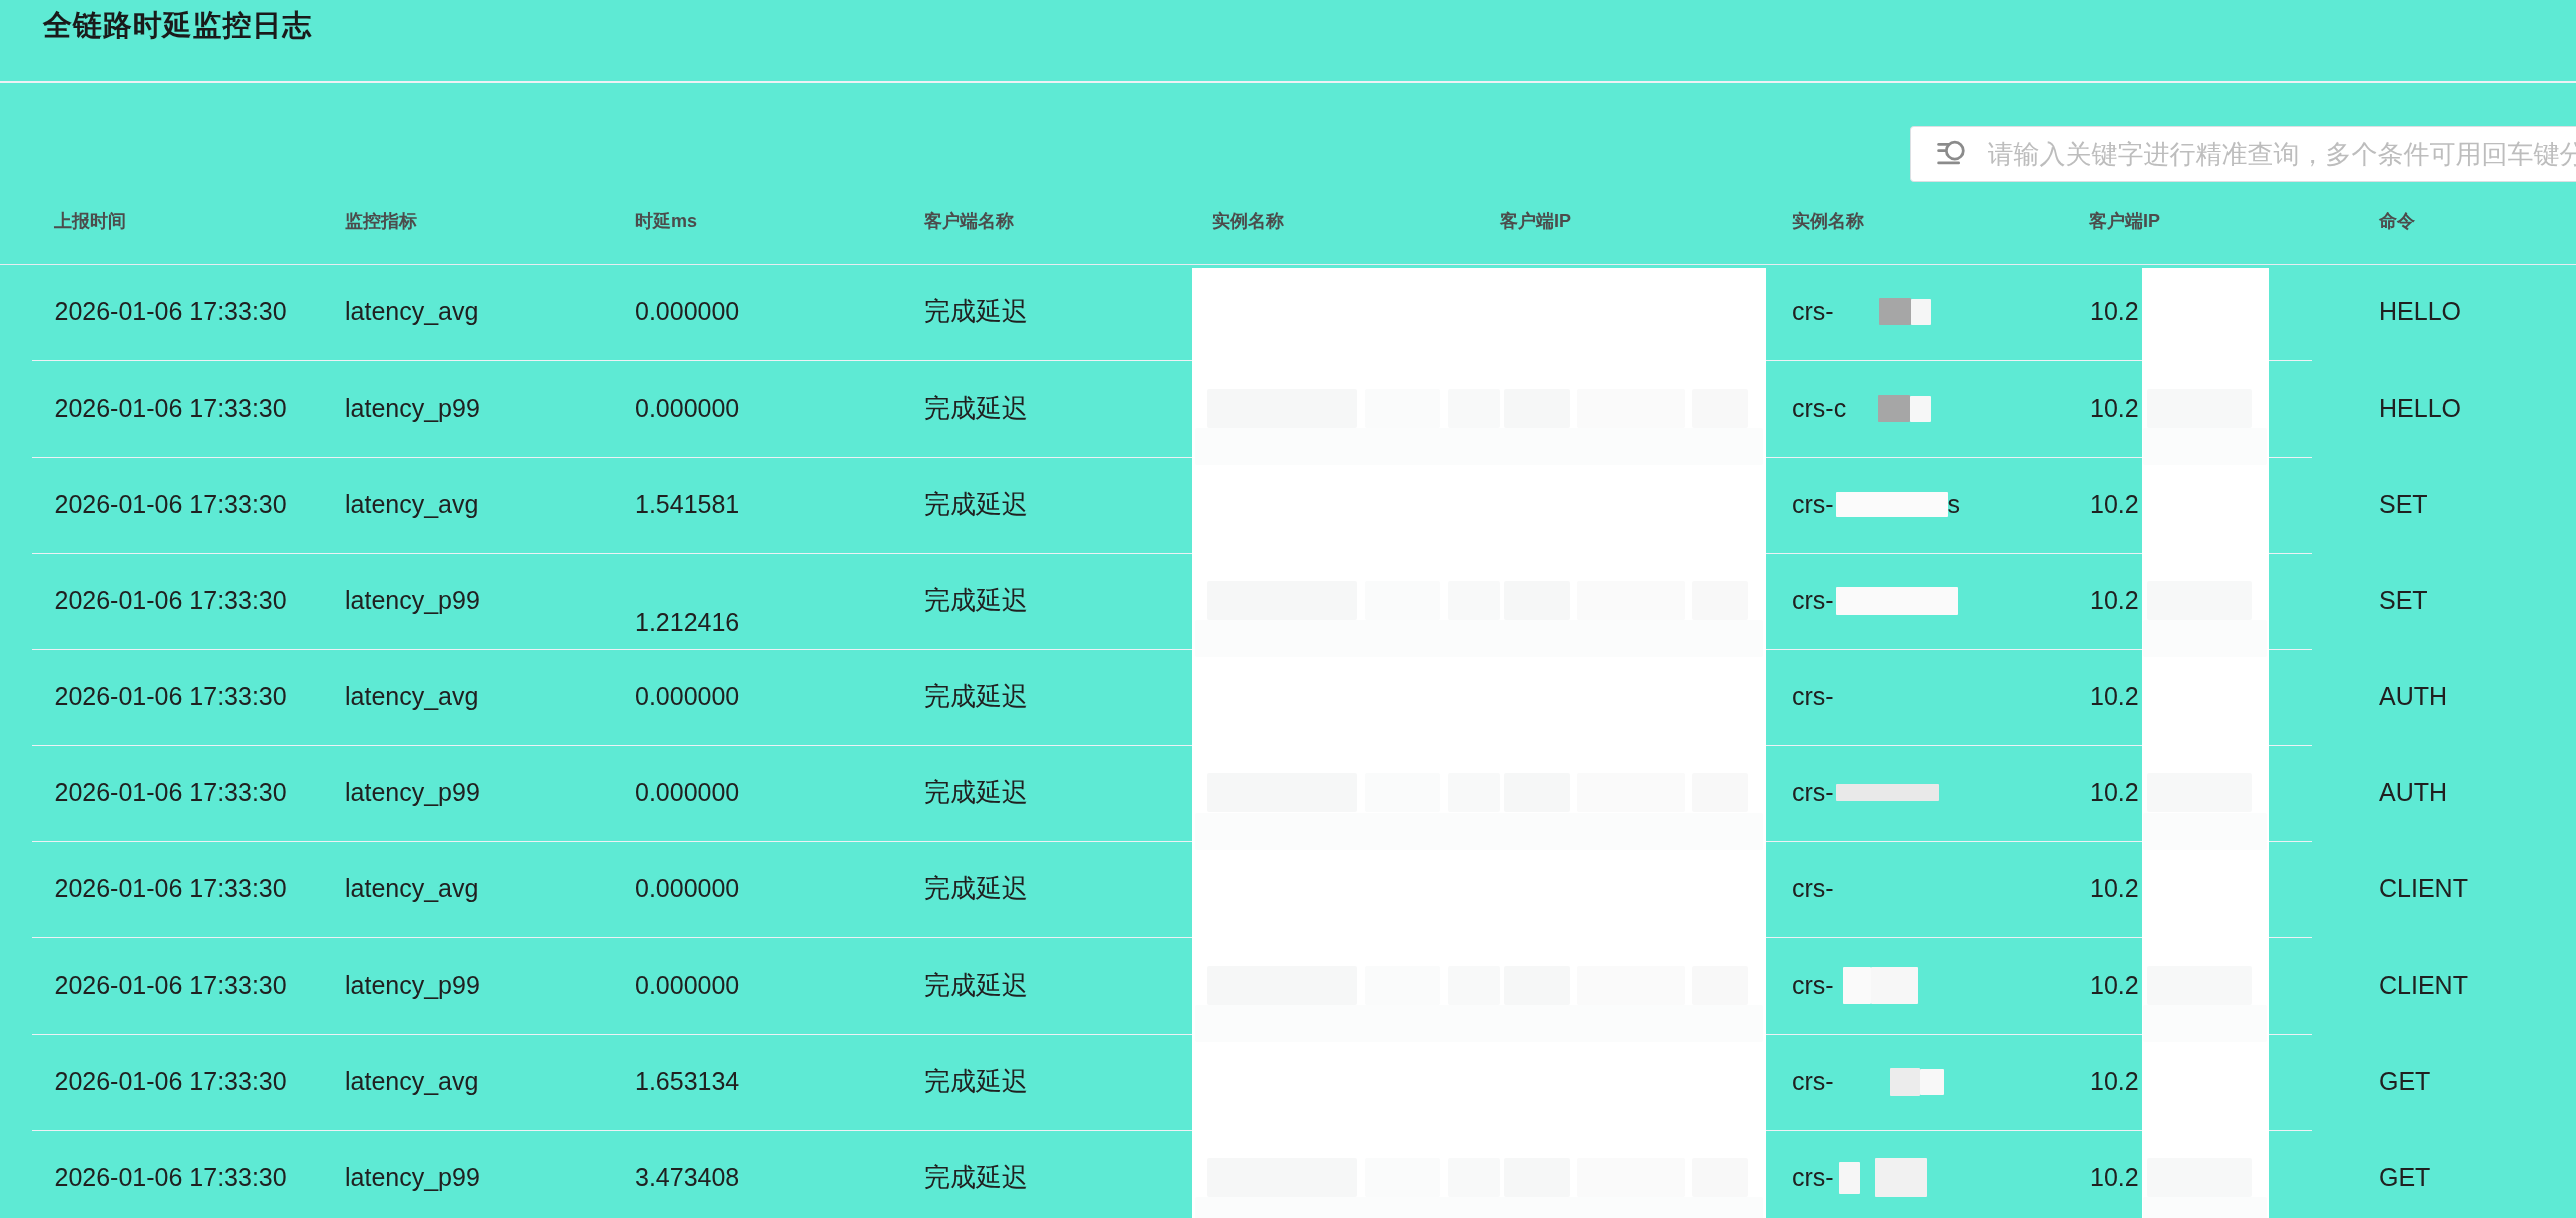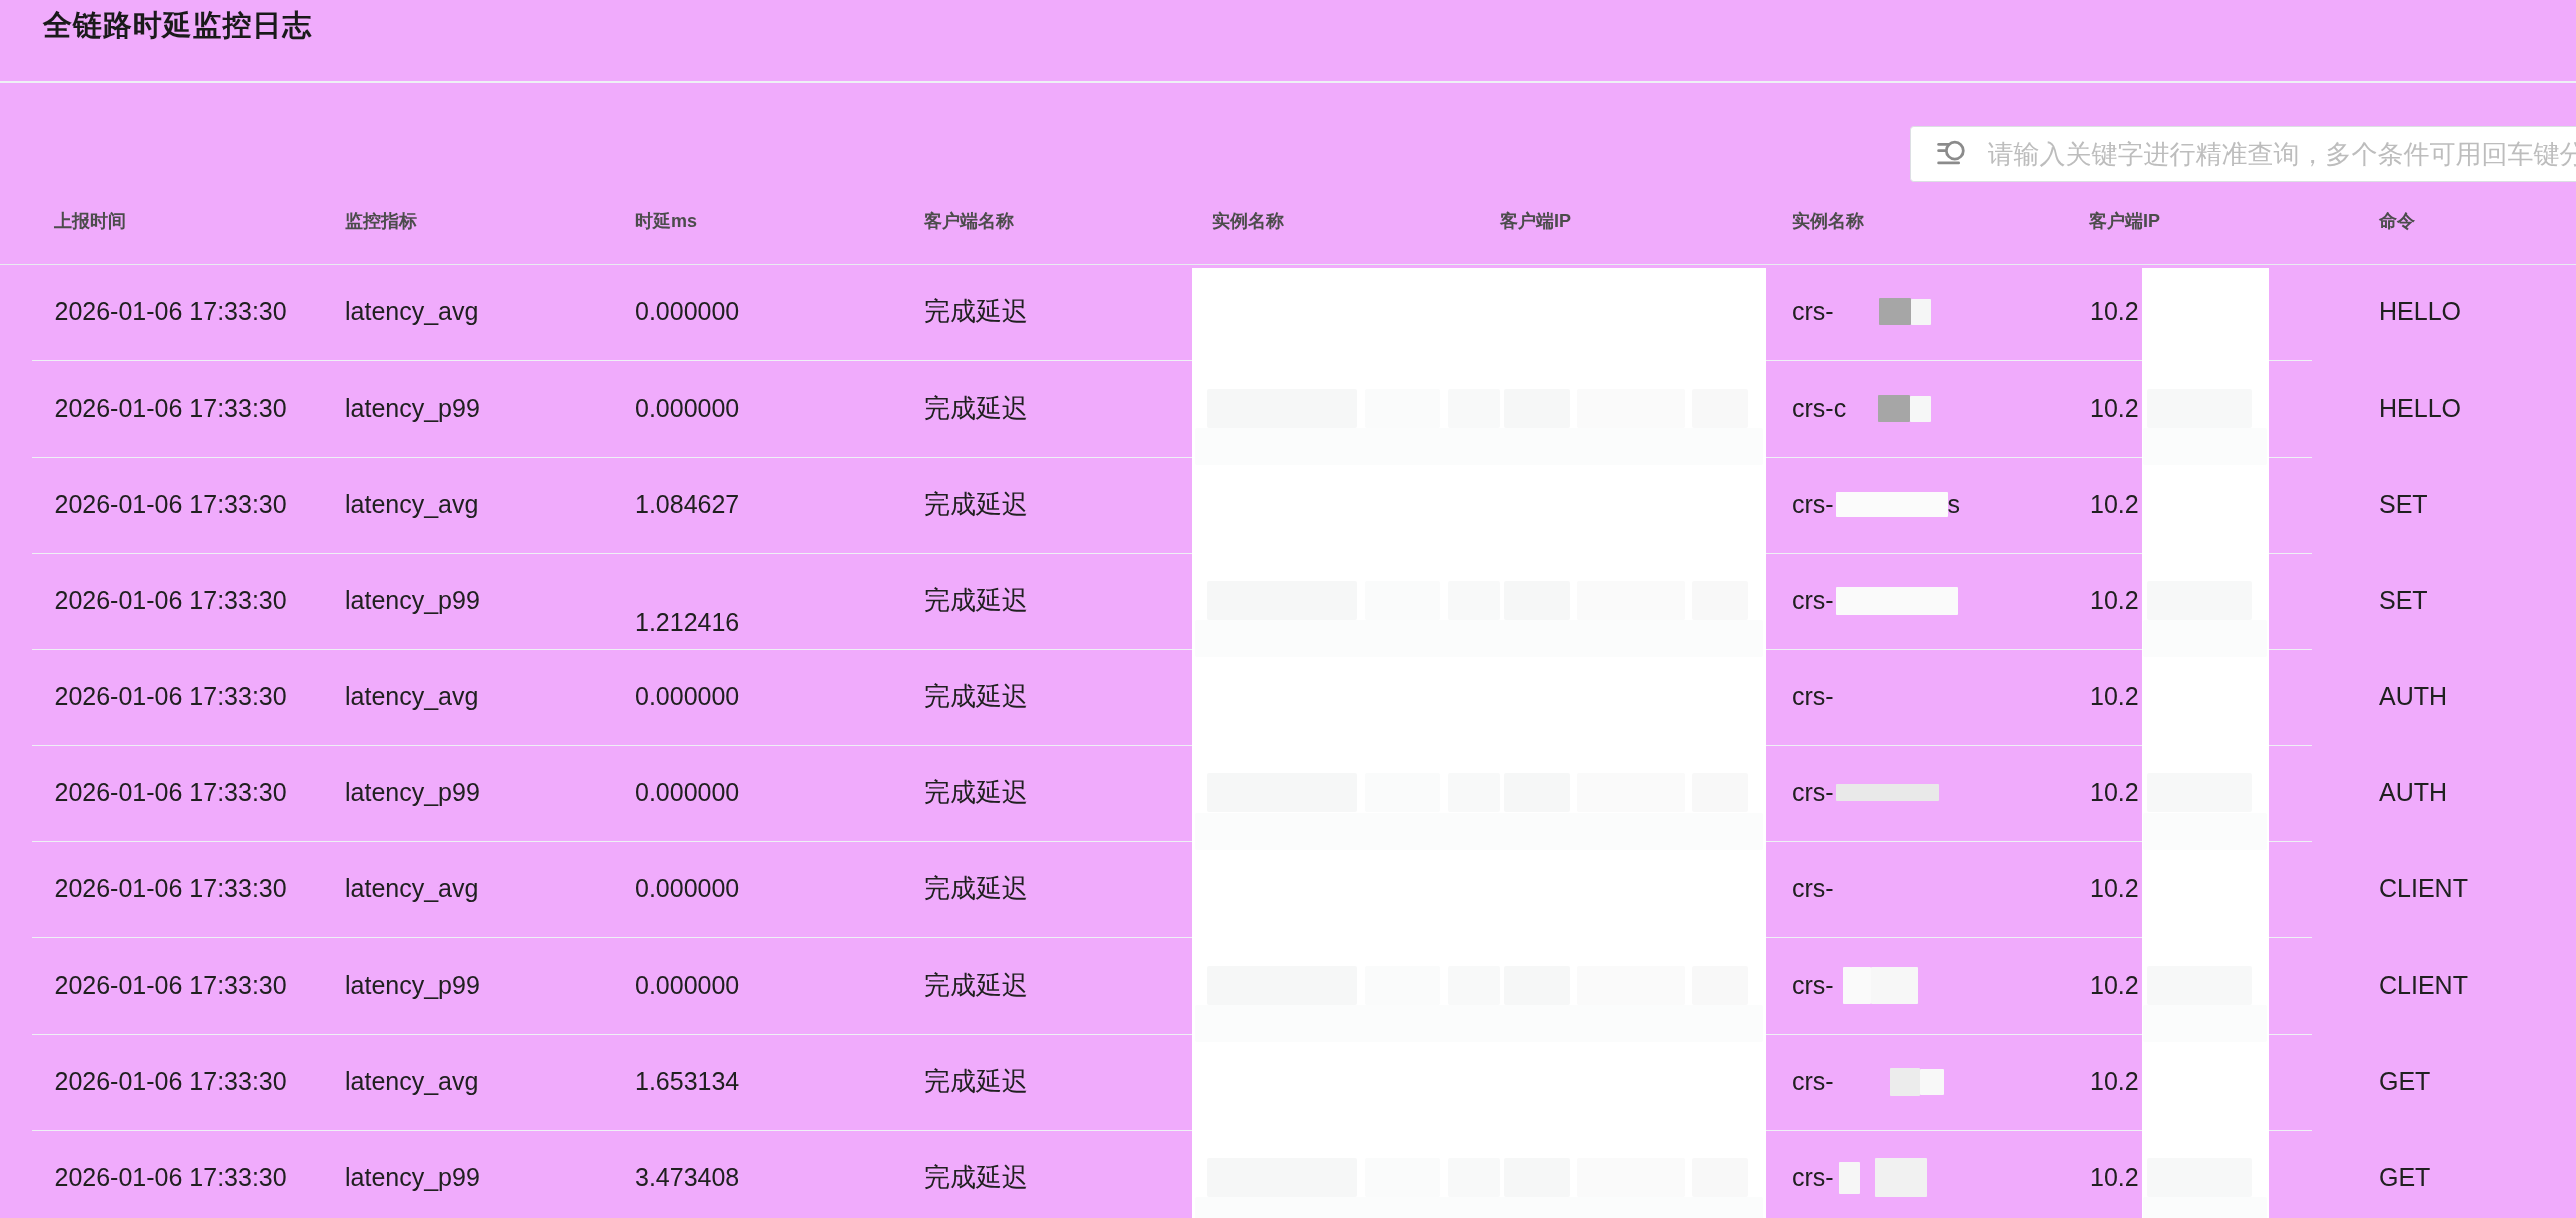--- a/index.html
+++ b/index.html
@@ -1,16 +1,16 @@
 <!DOCTYPE html>
 <html style="font-size:15px"><head>
 <meta charset="utf-8">
 <style>
   html,body{margin:0;padding:0;background:#ffffff;overflow:hidden;}
-  .page{position:relative;width:2576px;height:1219px;background:#f0abfc;
+  .page{position:relative;width:2576px;height:1219px;background:#5eead4;
         font-family:"Liberation Sans","DejaVu Sans",sans-serif;color:#1f1f1f;}
   .title{position:absolute;left:43px;top:5.6px;font-size:29px;font-weight:700;color:#1a1a1a;margin:0;letter-spacing:0.9px;}
   .title-divider{position:absolute;left:0;top:81px;width:2576px;height:1.9px;background:#eef1f5;}
   .search-box{position:absolute;left:1910px;top:126px;width:712px;height:56px;border:1.9px solid #dcdfe3;border-radius:3.7px;
               display:flex;align-items:center;background:#fff;box-sizing:border-box;}
   .search-box svg{margin-left:22.5px;flex:0 0 auto;}
   .search-box input{border:none;outline:none;flex:1;margin-left:15px;font-size:26px;color:#333;
                     font-family:"Liberation Sans","DejaVu Sans",sans-serif;background:transparent;}
   .search-box input::placeholder{color:#bdbdbd;}
   .thead{position:absolute;left:0;top:178px;width:2576px;height:86px;border-bottom:1.9px solid #e8ecf1;z-index:1;}
@@ -80,21 +80,21 @@
           <span>crs-c</span>
           <span class="mask" style="margin-left: 32px; width: 32px; height: 27px; background: rgb(166, 166, 166);"></span>
           <span class="mask" style="margin-left: 0px; width: 20.6px; height: 26px; background: rgb(246, 247, 247);"></span>
         </div>
         <div class="cell" style="left: 2058px;">10.2</div>
         <div class="cell" style="left: 2347px;">HELLO</div>
       </div>
       <div class="row" style="top: 457px;">
         <div class="cell" style="left: 22.5px;">2026-01-06 17:33:30</div>
         <div class="cell" style="left: 313px;">latency_avg</div>
-        <div class="cell" style="left: 603px;">1.084627</div>
+        <div class="cell" style="left: 603px;">1.541581</div>
         <div class="cell cjk" style="left: 892px;">完成延迟</div>
         <div class="cell" style="left: 1180px;"></div>
         <div class="cell" style="left: 1468px;"></div>
         <div class="cell" style="left: 1760px;">
           <span>crs-</span>
           <span class="mask" style="margin-left: 1.9px; width: 112px; height: 24.4px; background: rgb(251, 251, 251);"></span>
           <span>s</span>
         </div>
         <div class="cell" style="left: 2058px;">10.2</div>
         <div class="cell" style="left: 2347px;">SET</div>

